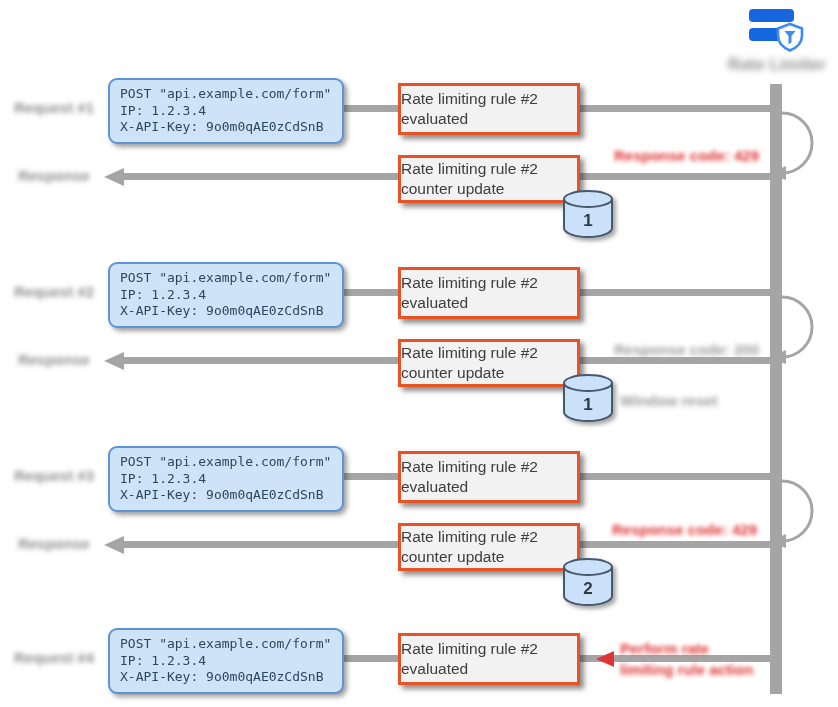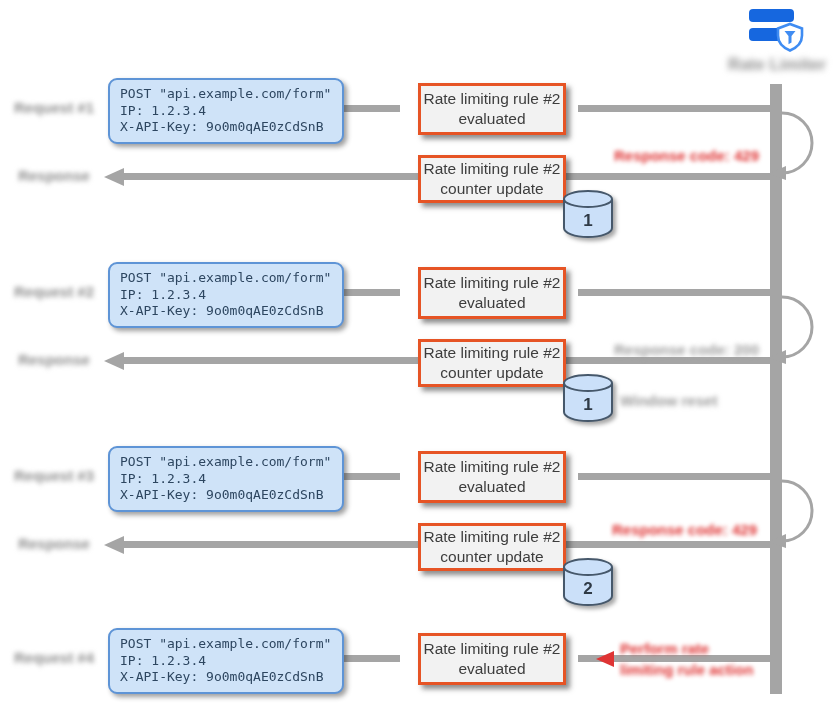--- a/index.html
+++ b/index.html
@@ -21,24 +21,24 @@
     background:var(--blue_card_bg,#cfe3f8);
     border:2px solid var(--blue_card_border,#5e94d6);
     border-radius:9px;padding:6px 10px;z-index:2;
     box-shadow:3px 3px 5px rgba(40,40,40,.45);
     font-family:"DejaVu Sans Mono", monospace;
     font-size:13px;line-height:16.5px;color:var(--blue_card_text,#2d4660);
     white-space:nowrap;
   }
   
   .obox{
-    position:absolute;left:418px;width:148px;box-sizing:border-box;
+    position:absolute;left:398px;width:182px;box-sizing:border-box;
     background:var(--rule_box_bg,#f2f2f2);
     border:3px solid var(--orange_border,#e65425);
-    display:flex;flex-direction:column;align-items:center;justify-content:center;
+    display:flex;flex-direction:column;align-items:flex-start;justify-content:center;
     z-index:2;box-shadow:4px 4px 5px rgba(30,30,30,.5);
     font-size:15.5px;line-height:20px;color:var(--rule_box_text,#3d3d3d);
     text-align:center;
   }
   .obox.eval{height:52px;}
   .obox.counter{height:48px;}
   
   .cyl{position:absolute;left:562px;z-index:3;filter:drop-shadow(3px 3px 2px rgba(0,0,0,.35));}
   
   .anno{

